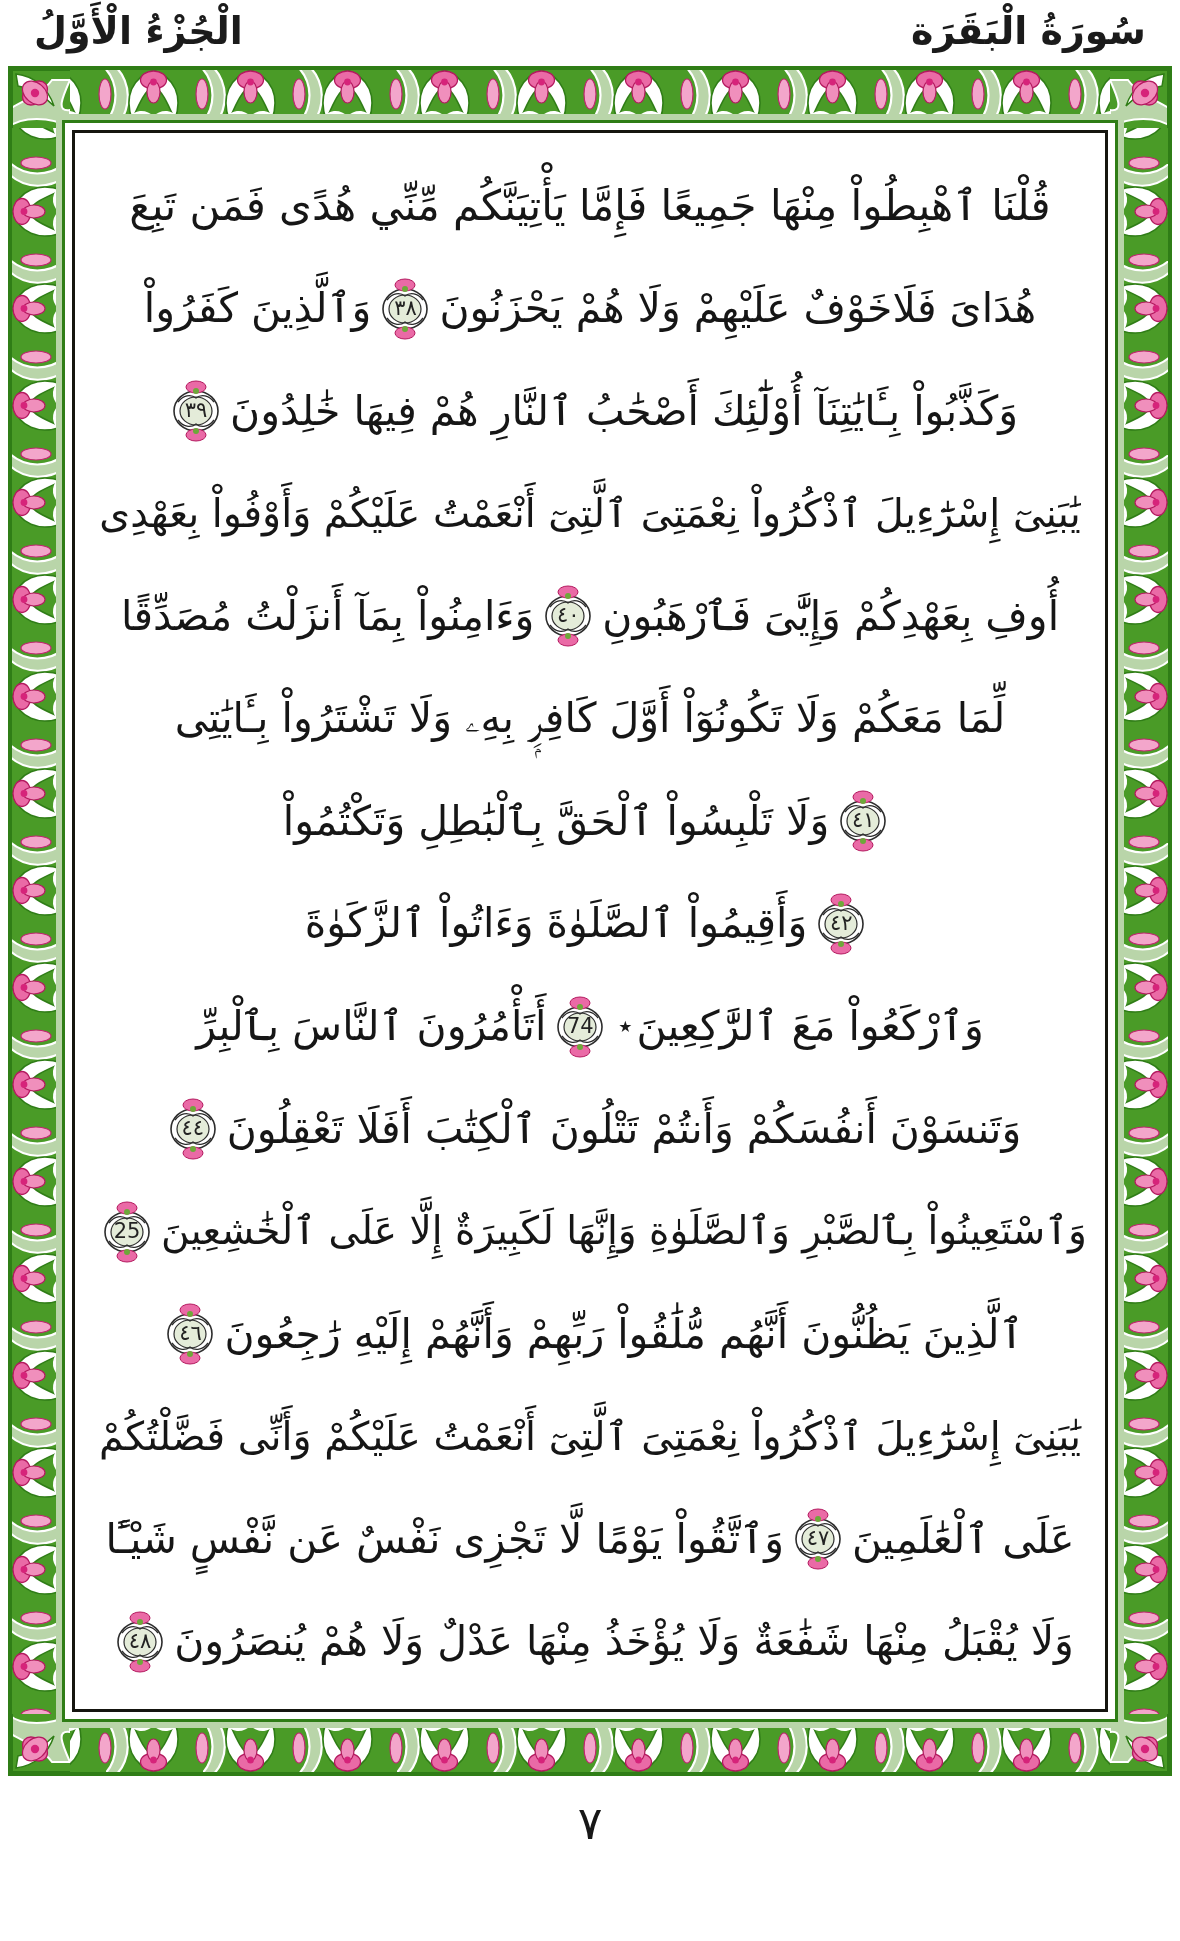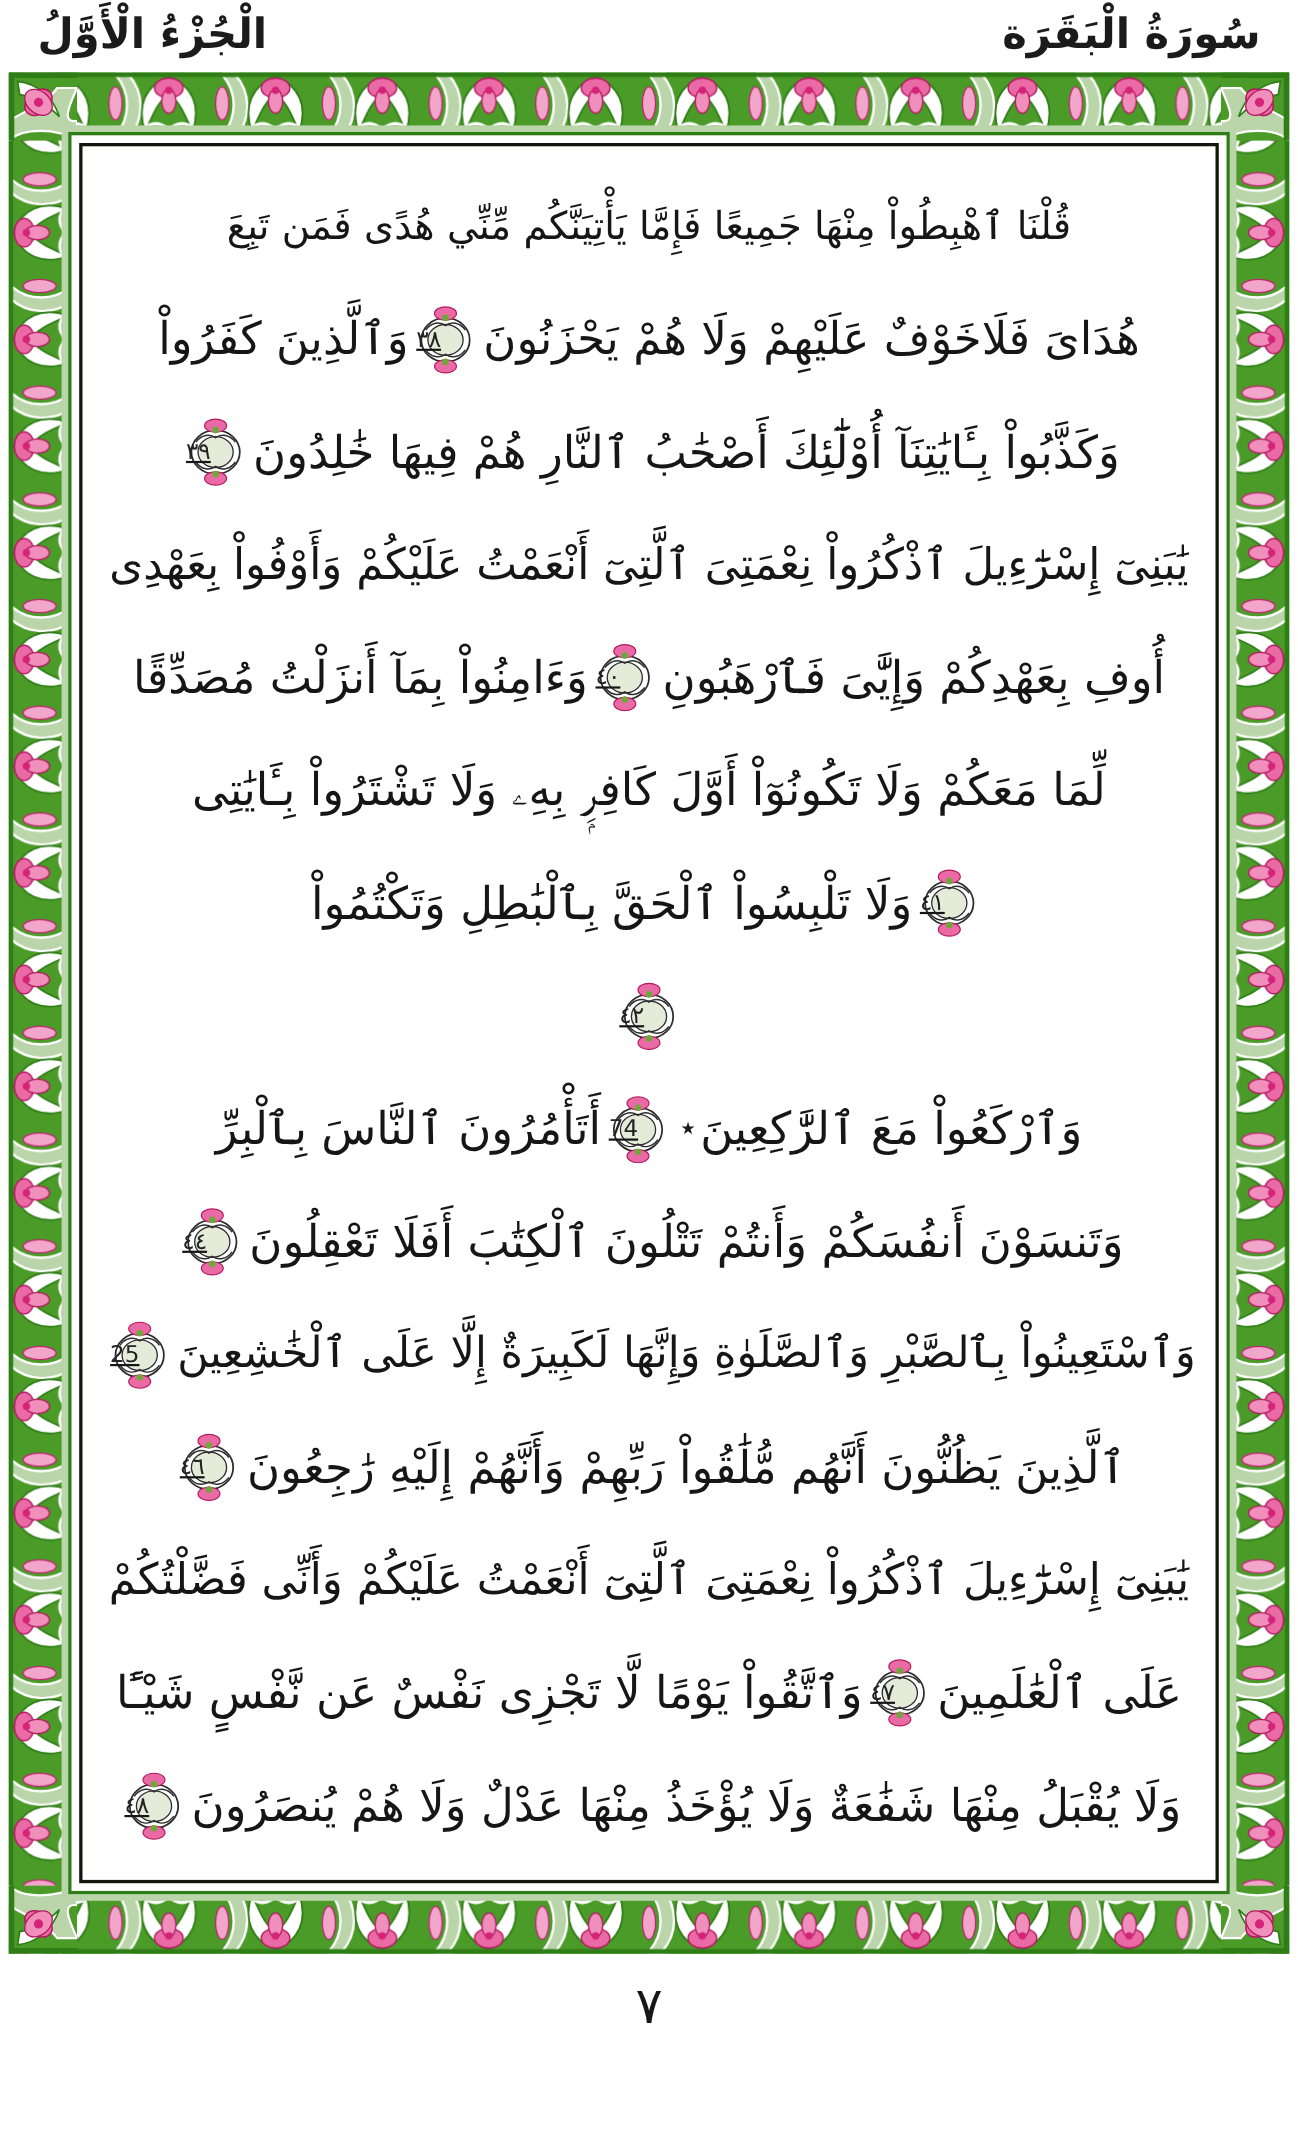--- a/index.html
+++ b/index.html
@@ -75,23 +75,23 @@
     display:flex;align-items:center;justify-content:center;
     direction:rtl;white-space:nowrap;
     font-family:"DejaVu Sans","Liberation Sans",sans-serif;
     font-size:41px;color:#161616;line-height:1.05;
     height:96px;
   }
   .ayah-line .seg{display:inline-block;}
 
   
   .marker{
-    display:inline-flex;align-items:center;justify-content:flex-end;
+    display:inline-flex;align-items:center;justify-content:center;
     position:relative;width:54px;height:62px;margin:0 7px;
-    vertical-align:middle;flex:0 0 auto;text-decoration:underline;
+    vertical-align:middle;flex:0 0 auto;
   }
   .marker svg{position:absolute;left:0;top:0;}
   .marker .num{
     position:relative;z-index:3;
     font-family:"DejaVu Sans","Liberation Sans",sans-serif;
     font-size:21px;color:#232323;line-height:1;
     padding-bottom:1px;
   }
   .sajda-star{
     display:inline-block;font-size:26px;color:#1a1a1a;
@@ -200,21 +200,21 @@
     <ellipse cx="27" cy="27" rx="14" ry="10" fill="#f08fbc" stroke="#b4195f" stroke-width="1.2" transform="rotate(40 27 27)"></ellipse>
     <circle cx="27" cy="27" r="4.2" fill="#d6237a"></circle>
     <path d="M0,0 H62 V5 H5 V62 H0 Z" fill="#2f7d16"></path>
   </svg>
 
   <div class="frame-sage"></div>
   <div class="frame-band-inner"></div>
   <div class="text-frame"></div>
 
   <div class="page-text" id="page-text">
-      <div class="ayah-line" id="line-1" style="font-size: 35px;">
+      <div class="ayah-line" id="line-1" style="font-size: 42px;">
         <span class="seg">قُلْنَا ٱهْبِطُواْ مِنْهَا جَمِيعًا فَإِمَّا يَأْتِيَنَّكُم مِّنِّي هُدًى فَمَن تَبِعَ</span>
       </div>
       <div class="ayah-line" id="line-2" style="font-size: 41px;">
         <span class="seg">هُدَاىَ فَلَاخَوْفٌ عَلَيْهِمْ وَلَا هُمْ يَحْزَنُونَ</span>
         <span class="marker">
           <svg width="54" height="62" viewBox="0 0 54 62">
             <ellipse cx="27" cy="31" rx="22" ry="20" fill="#ffffff" stroke="#2d2d2d" stroke-width="1.6"></ellipse>
             <ellipse cx="27" cy="31" rx="16" ry="14" fill="#e4ecd9" stroke="#2d2d2d" stroke-width="1.2"></ellipse>
             <path d="M9,22 C14,15 22,14 27,18 C32,14 40,15 45,22" fill="none" stroke="#2d2d2d" stroke-width="1.3"></path>
             <path d="M9,40 C14,47 22,48 27,44 C32,48 40,47 45,40" fill="none" stroke="#2d2d2d" stroke-width="1.3"></path>
@@ -289,20 +289,21 @@
             <ellipse cx="27" cy="31" rx="16" ry="14" fill="#e4ecd9" stroke="#2d2d2d" stroke-width="1.2"></ellipse>
             <path d="M9,22 C14,15 22,14 27,18 C32,14 40,15 45,22" fill="none" stroke="#2d2d2d" stroke-width="1.3"></path>
             <path d="M9,40 C14,47 22,48 27,44 C32,48 40,47 45,40" fill="none" stroke="#2d2d2d" stroke-width="1.3"></path>
             <ellipse cx="27" cy="7" rx="10" ry="6" fill="#ea6aa6" stroke="#b4195f" stroke-width="1"></ellipse>
             <circle cx="27" cy="11" r="3" fill="#6ea83a"></circle>
             <ellipse cx="27" cy="55" rx="10" ry="6" fill="#ea6aa6" stroke="#b4195f" stroke-width="1"></ellipse>
             <circle cx="27" cy="51" r="3" fill="#6ea83a"></circle>
           </svg>
           <span class="num">٤٢</span>
         </span>
+        <span class="seg">وَأَقِيمُواْ ٱلصَّلَوٰةَ وَءَاتُواْ ٱلزَّكَوٰةَ</span>
       </div>
       <div class="ayah-line" id="line-9" style="font-size: 41px;">
         <span class="seg">وَٱرْكَعُواْ مَعَ ٱلرَّٰكِعِينَ</span>
         <span class="sajda-star">٭</span>
         <span class="marker">
           <svg width="54" height="62" viewBox="0 0 54 62">
             <ellipse cx="27" cy="31" rx="22" ry="20" fill="#ffffff" stroke="#2d2d2d" stroke-width="1.6"></ellipse>
             <ellipse cx="27" cy="31" rx="16" ry="14" fill="#e4ecd9" stroke="#2d2d2d" stroke-width="1.2"></ellipse>
             <path d="M9,22 C14,15 22,14 27,18 C32,14 40,15 45,22" fill="none" stroke="#2d2d2d" stroke-width="1.3"></path>
             <path d="M9,40 C14,47 22,48 27,44 C32,48 40,47 45,40" fill="none" stroke="#2d2d2d" stroke-width="1.3"></path>

